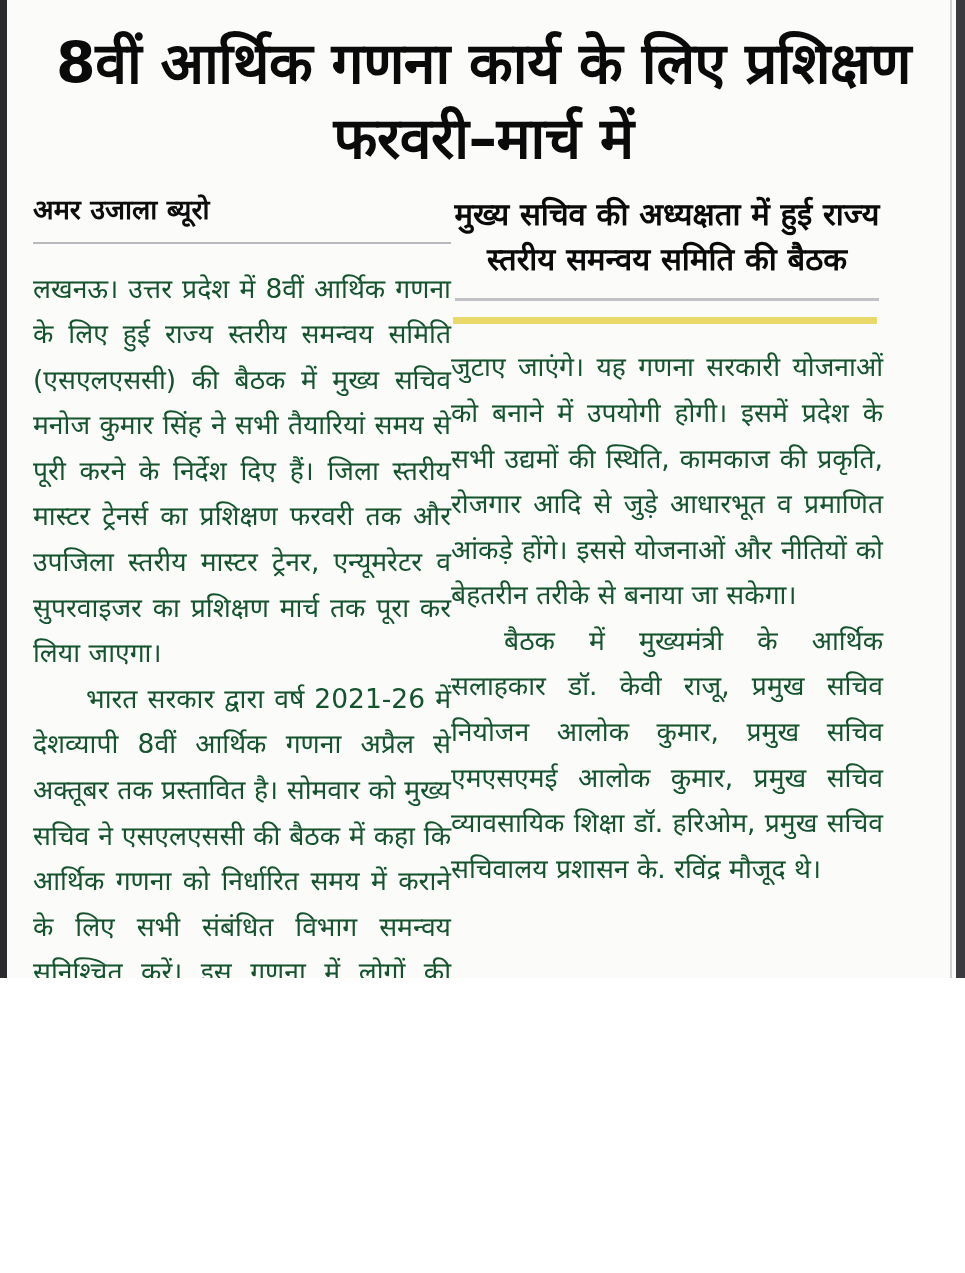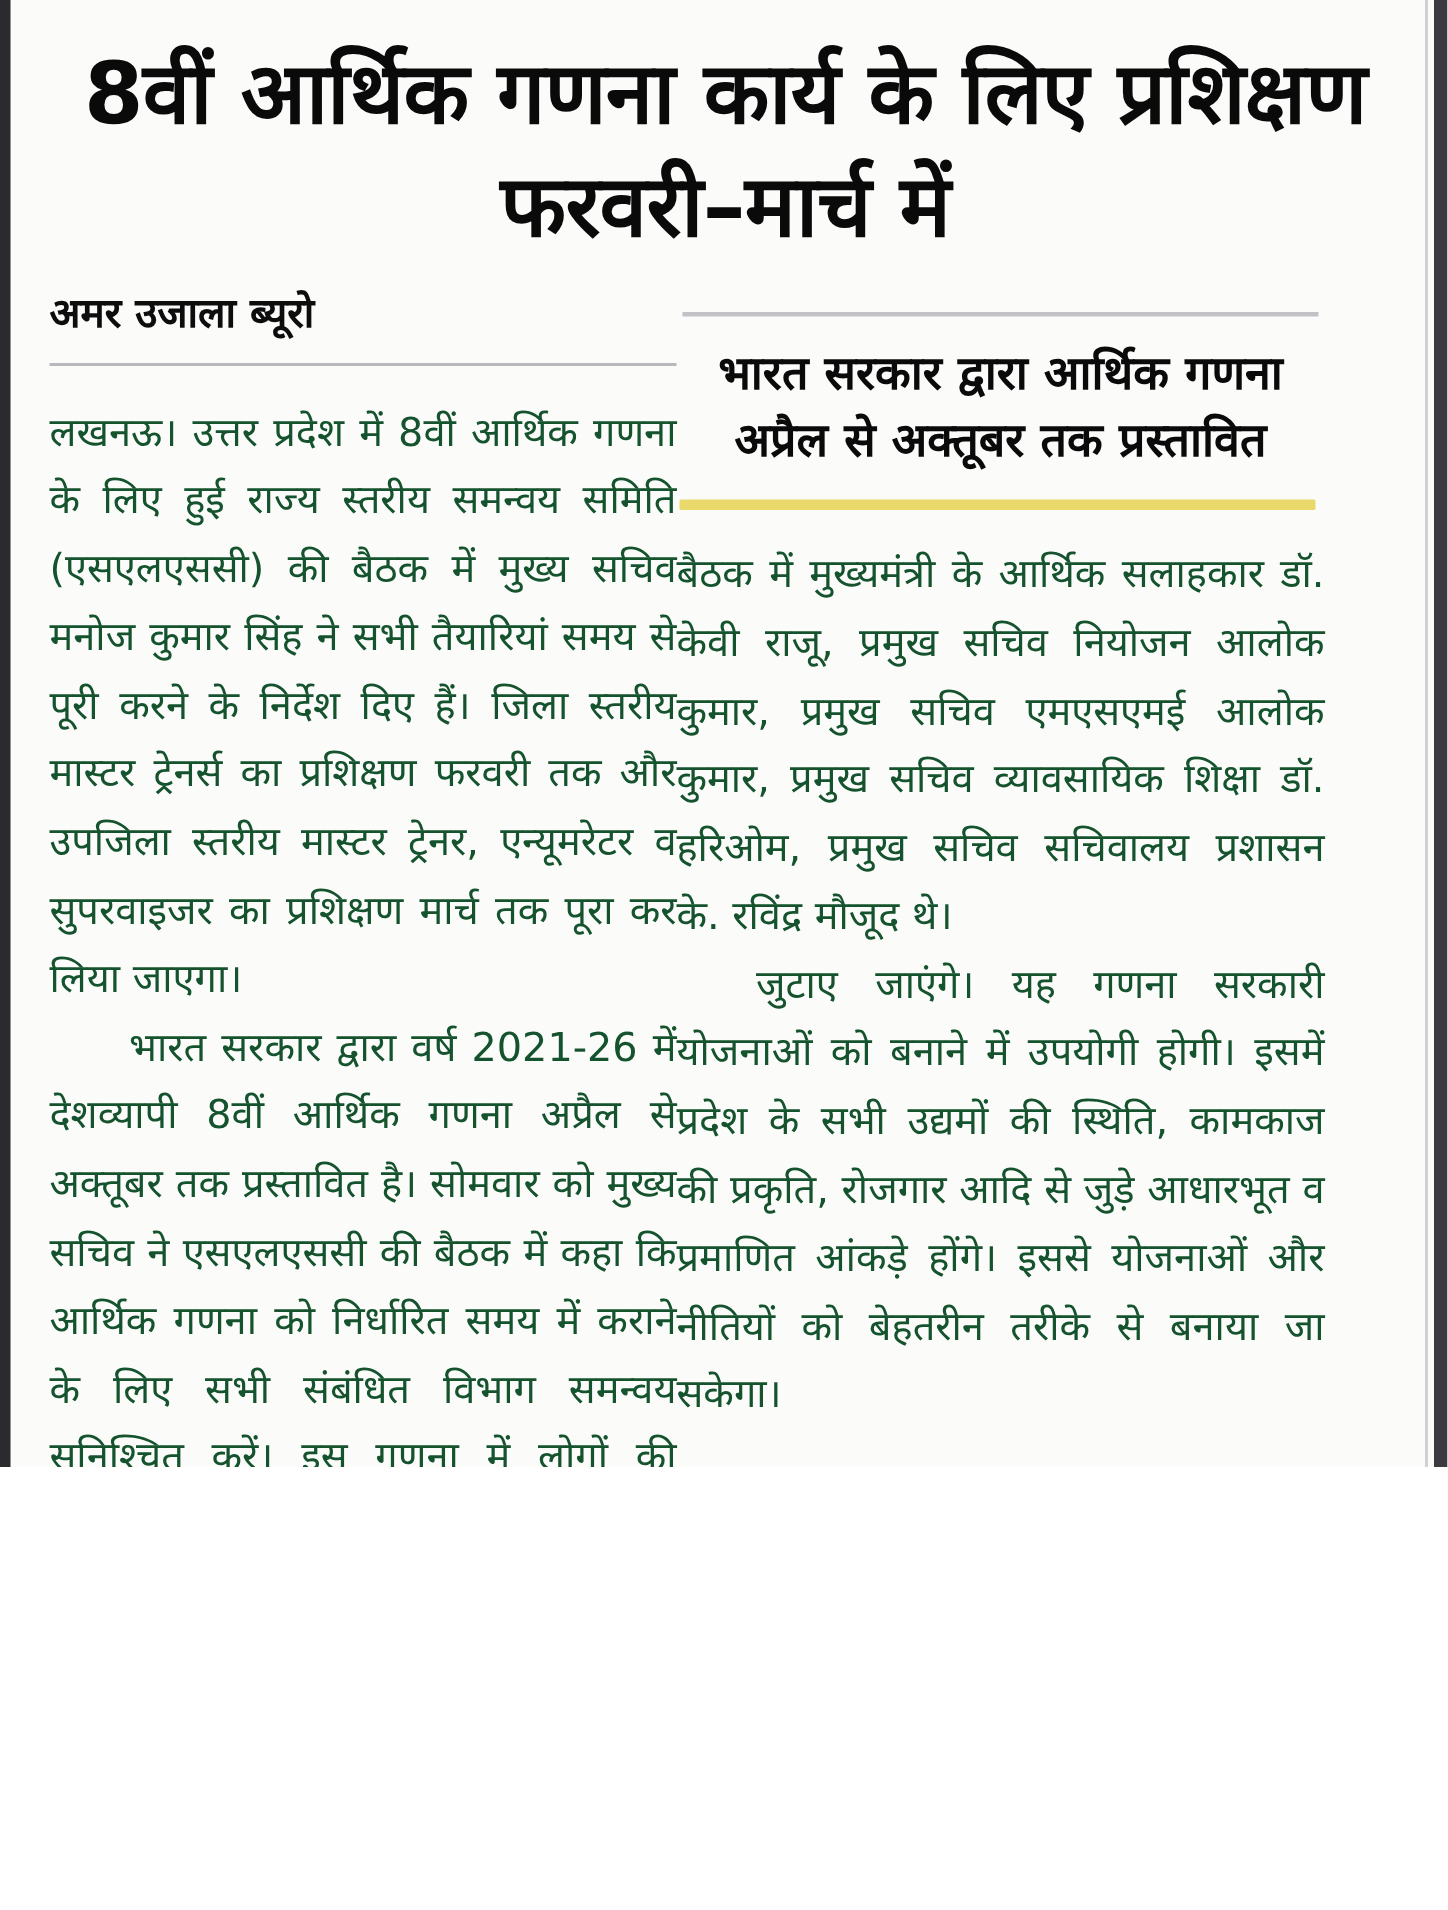--- a/index.html
+++ b/index.html
@@ -126,30 +126,30 @@
       <div class="byline-rule"></div>
 
       <p class="body-p">लखनऊ। उत्तर प्रदेश में 8वीं आर्थिक गणना के लिए हुई राज्य स्तरीय समन्वय समिति (एसएलएससी) की बैठक में मुख्य सचिव मनोज कुमार सिंह ने सभी तैयारियां समय से पूरी करने के निर्देश दिए हैं। जिला स्तरीय मास्टर ट्रेनर्स का प्रशिक्षण फरवरी तक और उपजिला स्तरीय मास्टर ट्रेनर, एन्यूमरेटर व सुपरवाइजर का प्रशिक्षण मार्च तक पूरा कर लिया जाएगा।</p>
 
       <p class="body-p">भारत सरकार द्वारा वर्ष 2021-26 में देशव्यापी 8वीं आर्थिक गणना अप्रैल से अक्तूबर तक प्रस्तावित है। सोमवार को मुख्य सचिव ने एसएलएससी की बैठक में कहा कि आर्थिक गणना को निर्धारित समय में कराने के लिए सभी संबंधित विभाग समन्वय सुनिश्चित करें। इस गणना में लोगों की आर्थिक स्थिति के आंकड़े</p>
 
     </div>
 
     <div class="col-right">
 
+      <div class="kicker">मुख्य सचिव की अध्यक्षता में हुई राज्य स्तरीय समन्वय समिति की बैठक</div>
 
       <div class="kicker-rule-gray"></div>
 
-      <div class="kicker">भारत सरकार द्वारा आर्थिक गणना अप्रैल से अक्तूबर तक प्रस्तावित</div>
 
       <div class="kicker-rule-gold"></div>
 
       <div class="right-body">
+        <p class="body-p">जुटाए जाएंगे। यह गणना सरकारी योजनाओं को बनाने में उपयोगी होगी। इसमें प्रदेश के सभी उद्यमों की स्थिति, कामकाज की प्रकृति, रोजगार आदि से जुड़े आधारभूत व प्रमाणित आंकड़े होंगे। इससे योजनाओं और नीतियों को बेहतरीन तरीके से बनाया जा सकेगा।</p>
+
         <p class="body-p">बैठक में मुख्यमंत्री के आर्थिक सलाहकार डॉ. केवी राजू, प्रमुख सचिव नियोजन आलोक कुमार, प्रमुख सचिव एमएसएमई आलोक कुमार, प्रमुख सचिव व्यावसायिक शिक्षा डॉ. हरिओम, प्रमुख सचिव सचिवालय प्रशासन के. रविंद्र मौजूद थे।</p>
-
-        <p class="body-p">जुटाए जाएंगे। यह गणना सरकारी योजनाओं को बनाने में उपयोगी होगी। इसमें प्रदेश के सभी उद्यमों की स्थिति, कामकाज की प्रकृति, रोजगार आदि से जुड़े आधारभूत व प्रमाणित आंकड़े होंगे। इससे योजनाओं और नीतियों को बेहतरीन तरीके से बनाया जा सकेगा।</p>
       </div>
 
     </div>
 
   </div>
 
 </div>
 
 </body></html>

